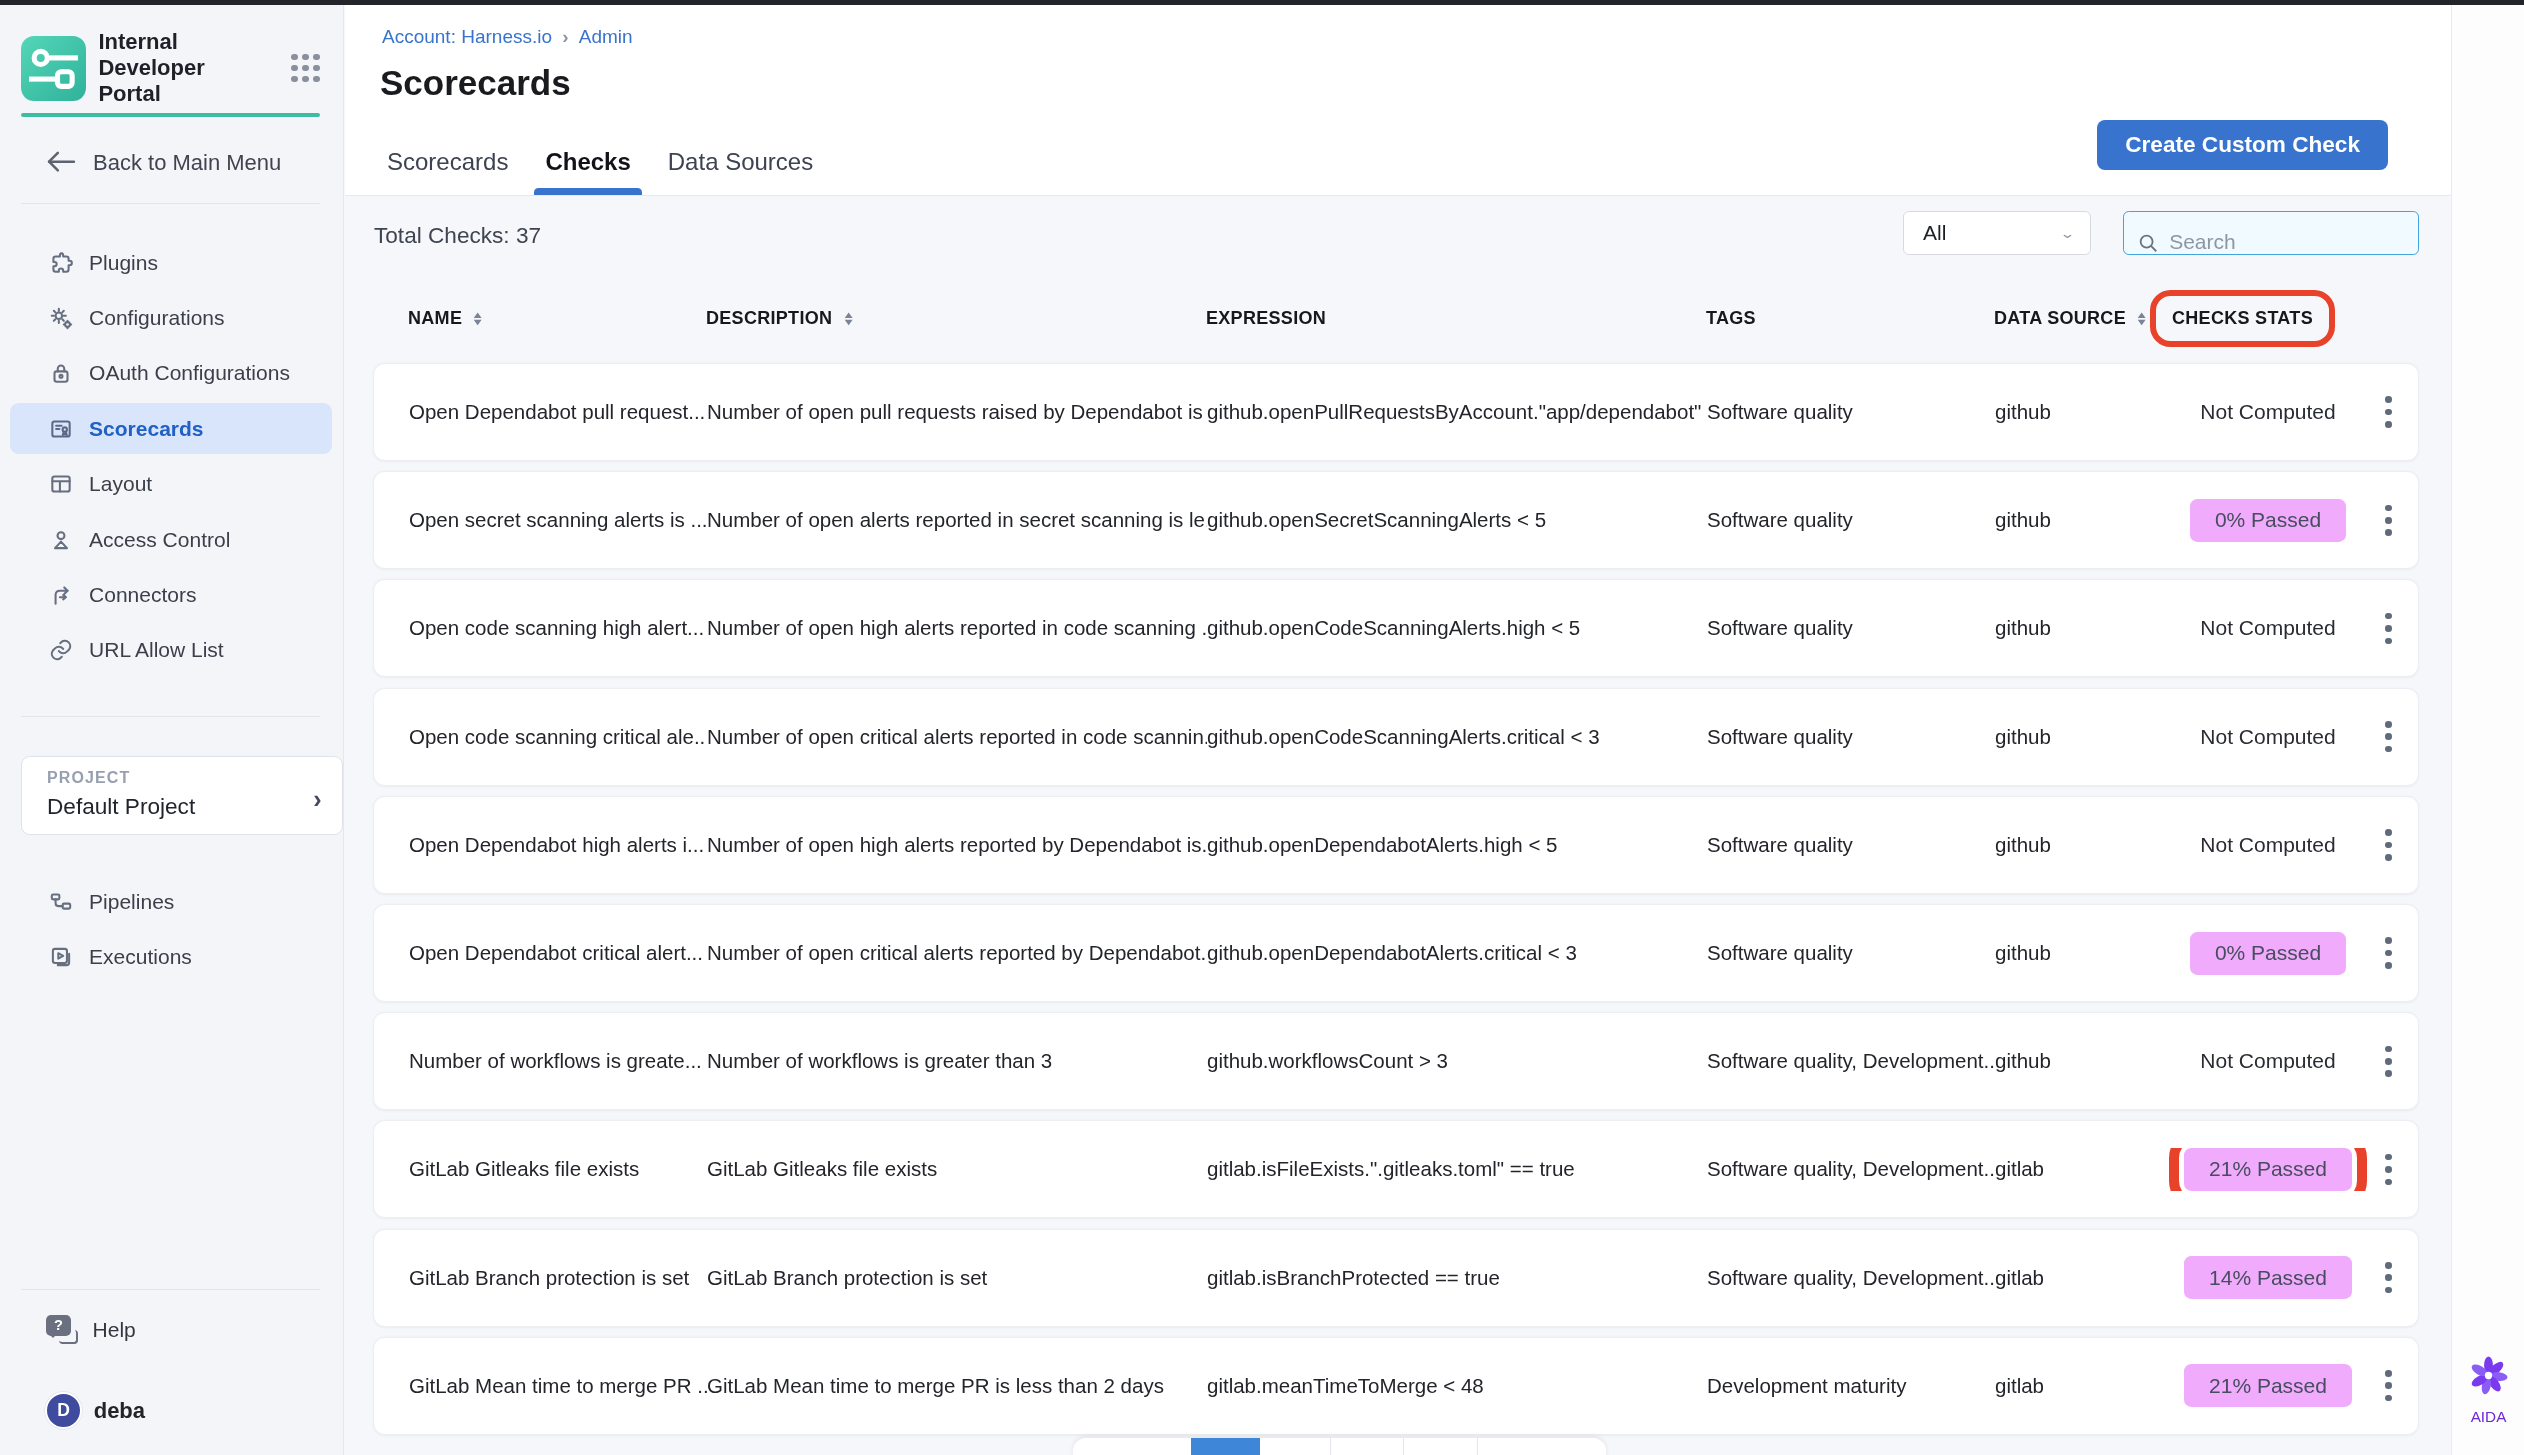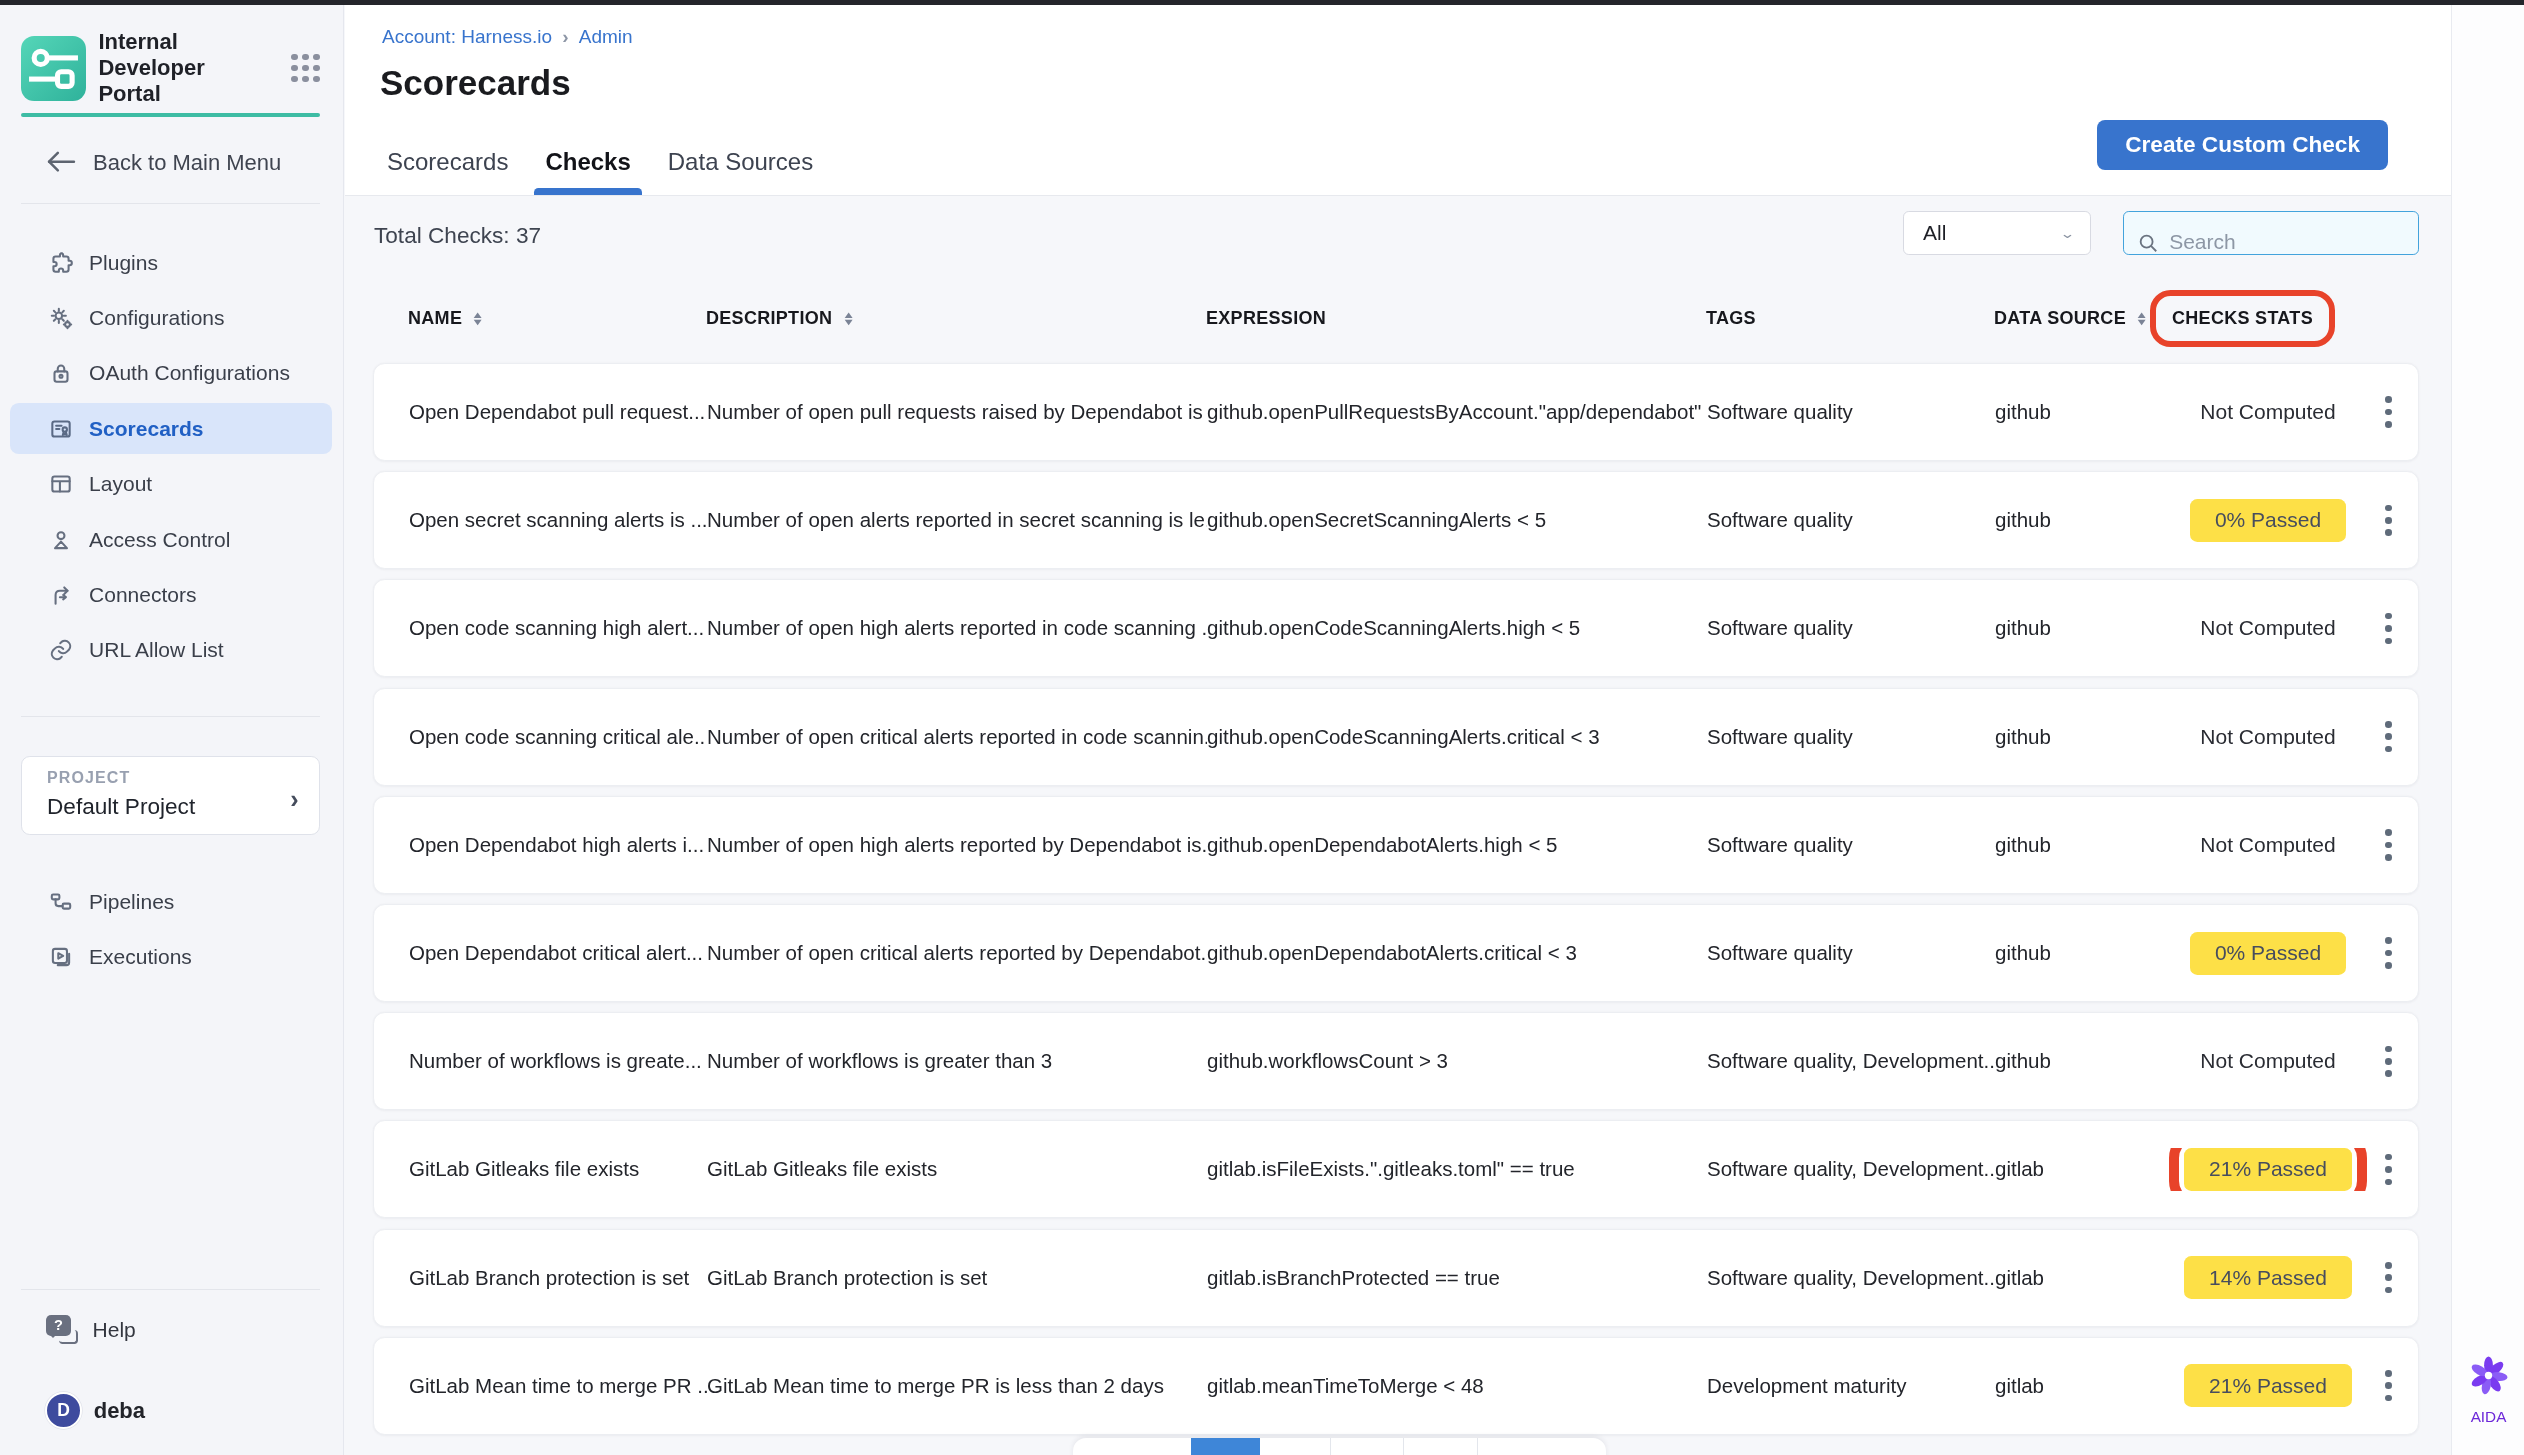--- a/index.html
+++ b/index.html
@@ -26,21 +26,21 @@
   .nav { position:absolute; top:232px; left:9.5px; width:322px; }
   .nav-item { display:flex; align-items:center; height:51px; padding:0 0 0 37px; border-radius:8.8px;
               cursor:pointer; margin-bottom:4.4px; }
   .nav-item .icon { width:28px; height:28px; flex:0 0 28px; display:flex; align-items:center; justify-content:center; }
   .nav-item .lbl { margin-left:14.6px; font-size:21px; color:#3a3f4a; white-space:nowrap; }
   .nav-item.active { background:#d9e5fa; }
   .nav-item.active .lbl { color:#2160c4; font-weight:700; }
   svg.ic { stroke:#666f80; fill:none; stroke-width:1.9; stroke-linecap:round; stroke-linejoin:round; }
   .nav-item.active svg.ic { stroke:#5a6a85; }
 
-  .project-card { position:absolute; top:751px; left:21px; width:299px; height:79px; background:#ffffff;
+  .project-card { position:absolute; top:751px; left:21px; width:322px; height:79px; background:#ffffff;
                   border:0.7px solid #dfe2ea; border-radius:8.8px; cursor:pointer; padding:11.7px 0 0 25px; }
   .project-card .tag { font-size:16px; letter-spacing:1.1px; color:#98a0b0; font-weight:700; }
   .project-card .name { font-size:22.6px; color:#20242c; margin-top:7.3px; }
   .project-card .chev { position:absolute; right:20.5px; top:28px; font-size:25px; color:#454c5c; font-weight:700; }
 
   .proj-nav { position:absolute; top:871px; left:9.5px; width:322px; }
 
   .help-row { position:absolute; top:1310px; left:46px; display:flex; align-items:center; cursor:pointer; }
   .help-row .lbl { margin-left:14.6px; font-size:21px; color:#33363f; }
   .help-bubble { width:32px; height:29px; position:relative; }
@@ -90,21 +90,21 @@
   .sort i { font-style:normal; color:#7b8496; font-size:11.7px; transform:scale(1.15,0.8); }
   .th.stats-h { justify-content:flex-start; }
   .hdr-ann { border:6.6px solid #e8432a; border-radius:20.5px; padding:11.7px 16px; margin:-11.7px 0 -11.7px -16px;text-align:center; }
 
   .rows { position:absolute; top:166px; left:28px; width:2046px; }
   .row-card { background:#fff; border:0.7px solid #eceef2; border-radius:11.7px; height:98px; margin-bottom:10.2px;
               padding:0 14.6px 0 35px; box-shadow:0 0.7px 2.2px rgba(40,41,61,0.05); }
   .cell { font-size:20.5px; color:#23252b; white-space:nowrap; overflow:hidden; padding-right:17.5px; }
   .cell.stats { text-align:center; padding-right:0; }
   .status { font-size:21px; color:#2a2c33; }
-  .status.badge { display:inline-block; background:#fde047; color:#474d5e; font-weight:500;
+  .status.badge { display:inline-block; background:#f0abfc; color:#474d5e; font-weight:500;
                   padding:9.5px 25px; border-radius:7.3px; position:relative; }
   .status.badge.ring:after { content:""; position:absolute; inset:-18px -15.3px; border:10.2px solid #e8432a;
                              border-radius:28px; }
   .cell.kebab { display:flex; justify-content:flex-end; padding-right:4.4px; }
   .kebab-btn { background:none; border:none; cursor:pointer; display:flex; flex-direction:column; gap:5.8px; padding:7.3px; }
   .kebab-btn .dot { width:6.6px; height:6.6px; border-radius:50%; background:#5f6b7a; }
 
   .pagination { position:absolute; left:728px; top:1241px; width:533px; height:44px; background:#fff;
                 border-radius:13px 13px 0 0; box-shadow:0 -1.5px 5.8px rgba(40,41,61,0.08); overflow:hidden; }
   .pagination .page { position:absolute; top:0; height:44px; width:69px; cursor:pointer; }

